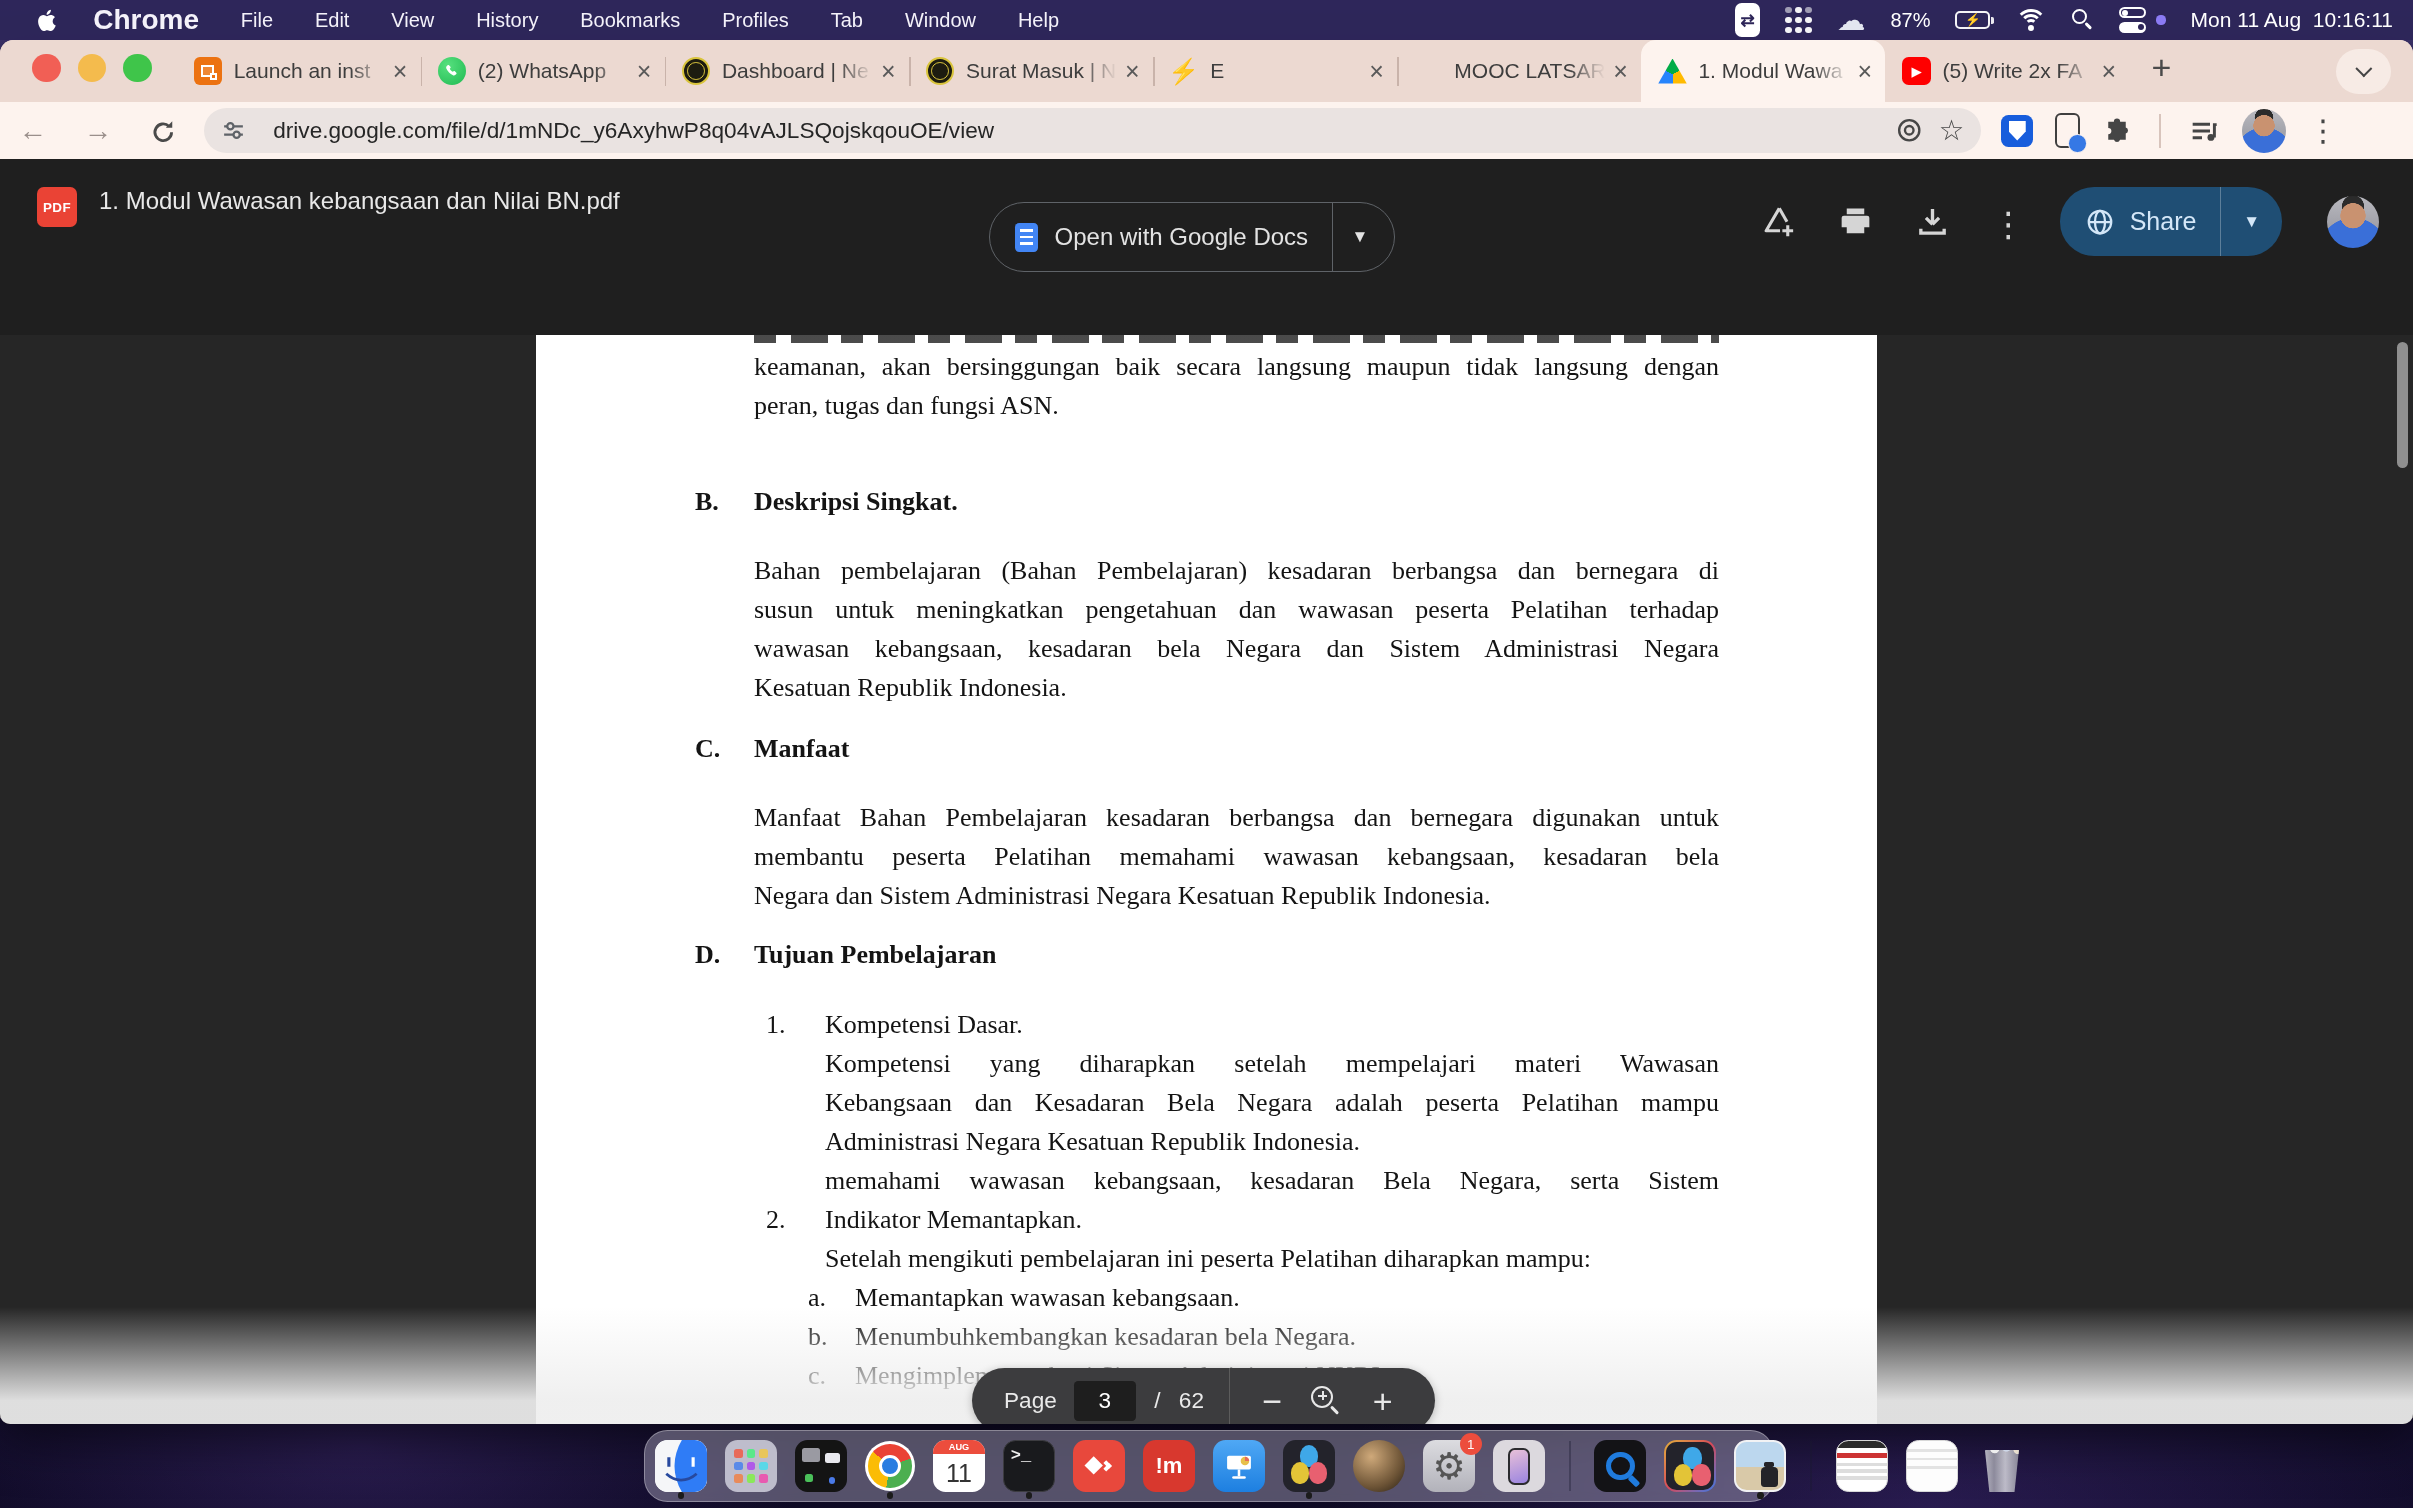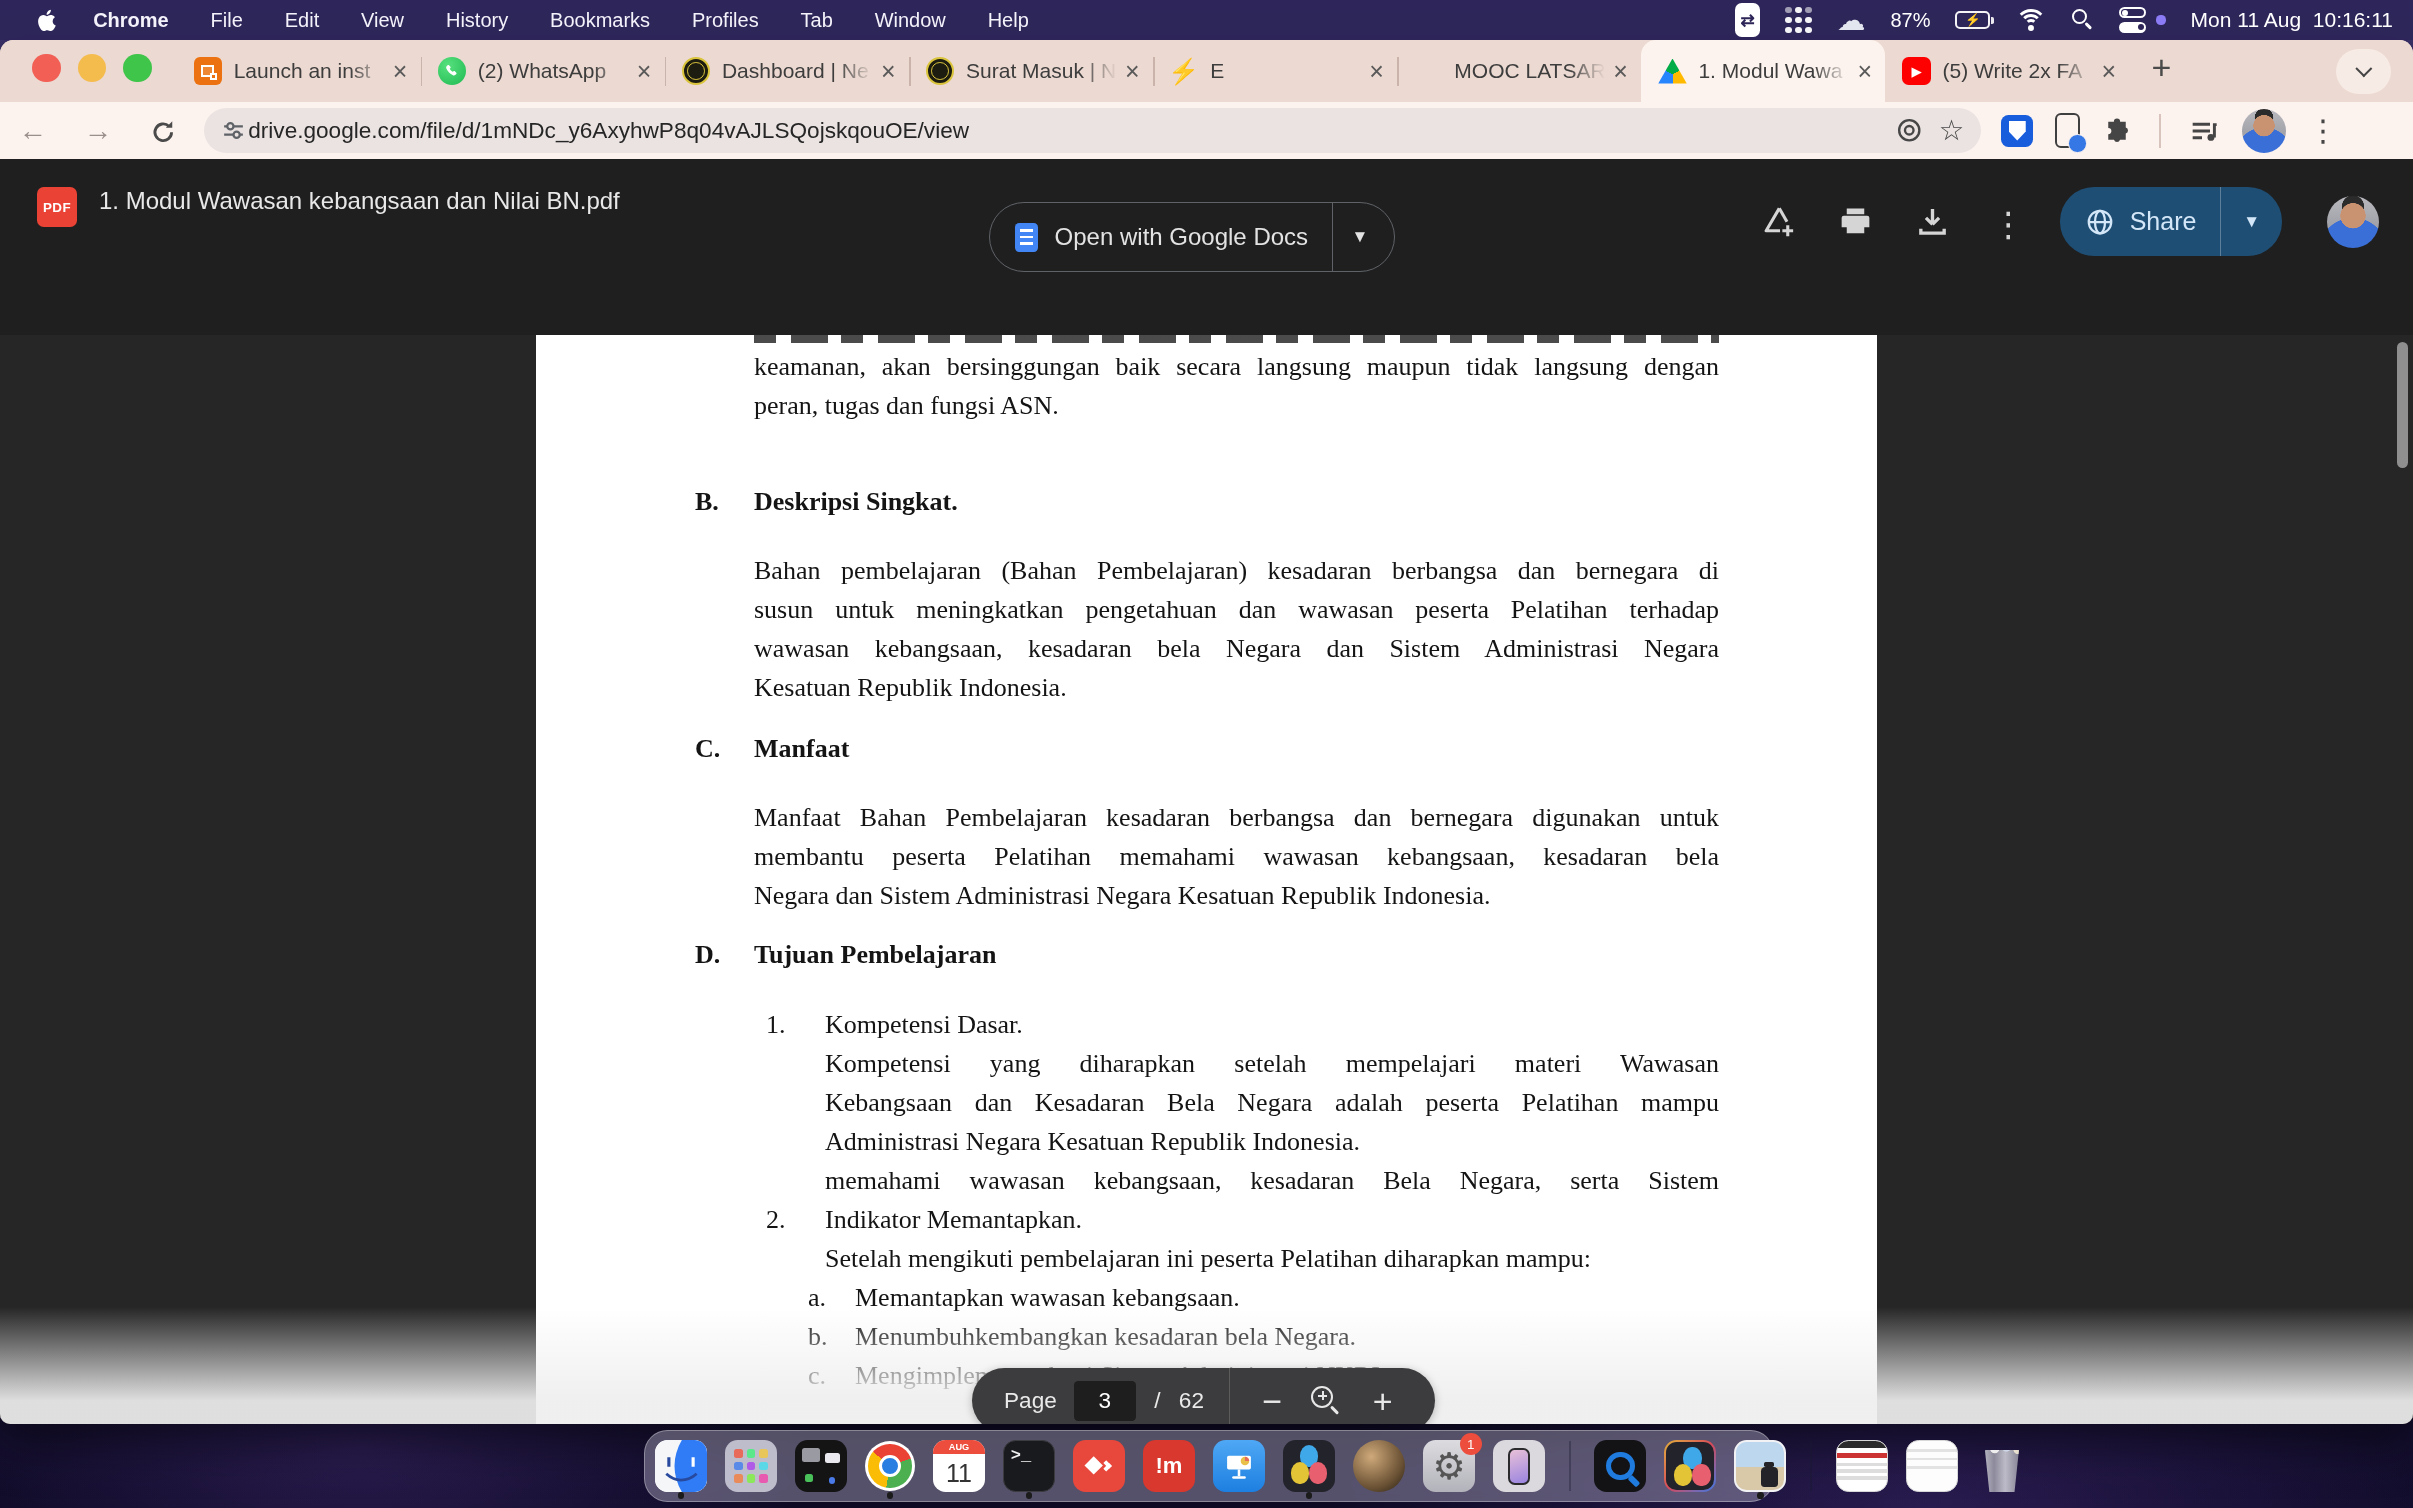--- a/index.html
+++ b/index.html
@@ -11,21 +11,21 @@
       radial-gradient(754px 335px at 15% 96%, rgba(120,80,200,.25), transparent 60%),
       linear-gradient(180deg,#4a3f7d 0%, #2c2458 6%, #1b1440 55%, #0e0a24 100%);
     position:relative;
   }
 
   
   .menubar { position:absolute; left:0; top:0; width:2413px; height:40px;
     background:rgba(45,37,88,.96); display:flex; align-items:center; color:#fff; z-index:50;}
   .menubar .left { display:flex; align-items:center; padding-left:23.5px; gap:6.7px;}
   .mitem { font-size:20px; padding:0 17.6px; color:#f4f2fa; }
-  .mitem.appname { font-weight:bold; font-size:20px; }
+  .mitem.appname { font-weight:bold; font-size:28px; }
   .menubar .right { margin-left:auto; display:flex; align-items:center; gap:25px; padding-right:20px;}
   .batt { width:35px; height:18.4px; border:2.1px solid rgba(255,255,255,.95); border-radius:5px; position:relative; display:flex; align-items:center; justify-content:center;}
   .batt::after { content:""; position:absolute; right:-5.9px; top:4.2px; width:3.4px; height:6.7px; background:rgba(255,255,255,.9); border-radius:0 1.7px 1.7px 0;}
   .batt span { font-size:12.6px; color:#fff; line-height:1;}
   .wifi { position:relative; width:32px; height:25px;}
   .wifi i { position:absolute; border:3.4px solid transparent; border-top-color:#fff; border-radius:50%;}
   .wifi i:nth-child(1){ width:32px; height:32px; left:0; top:1.7px;}
   .wifi i:nth-child(2){ width:22px; height:22px; left:5px; top:6.7px;}
   .wifi i:nth-child(3){ width:11.7px; height:11.7px; left:10px; top:11.7px;}
   .wifi b { position:absolute; width:5.9px; height:5.9px; background:#fff; border-radius:50%; left:13px; top:17.6px;}
@@ -78,21 +78,21 @@
   .fav.yt { background:#f00; border-radius:6.7px; color:#fff; font-size:13.4px;}
   .newtab { font-size:34px; color:#4a4a4a; padding:0 22px 15px 22px;}
   .tabchev { margin-left:auto; margin-right:22px; margin-bottom:8.4px; width:55px; height:45px; border-radius:22.6px; background:#f7ebe5; display:flex; align-items:center; justify-content:center;}
   .chev { width:11.7px; height:11.7px; border-right:2.9px solid #454545; border-bottom:2.9px solid #454545; transform:rotate(45deg) translate(-1.7px,-1.7px);}
 
   
   .toolbar { position:absolute; left:0; top:62px; width:2413px; height:57px; background:#fdf3ee; display:flex; align-items:center;}
   .navbtn { font-size:28.5px; color:#4f4f4f; padding:0 18.4px; line-height:1;}
   .navbtn.dim { color:#9a8f8b;}
   .omnibox { width:1777px; height:45px; background:#eae3e1; border-radius:22.6px; display:flex; align-items:center; margin-left:8.4px; padding:0 17px;}
-  .urltext { font-size:22.6px; color:#262626; margin-left:2px; flex:1; white-space:nowrap; overflow:hidden;}
+  .urltext { font-size:22.6px; color:#262626; margin-left:27px; flex:1; white-space:nowrap; overflow:hidden;}
   .obicon { margin-left:15px; display:flex; align-items:center;}
   .star { font-size:28.5px; color:#474747; line-height:1;}
   .extrow { display:flex; align-items:center; gap:22px; margin-left:20px;}
   .bw { width:32px; height:32px; background:#175ddc; border-radius:7.5px; display:flex; align-items:center; justify-content:center;}
   .bw i { width:17px; height:20px; background:#fff; clip-path:polygon(0 0,100% 0,100% 55%,50% 100%,0 55%);}
   .phoneext { position:relative; width:25px; height:35px; border:2.9px solid #3f3f3f; border-radius:5.9px;}
   .phoneext b { position:absolute; right:-8.4px; bottom:-6.7px; width:18.4px; height:18.4px; background:#3578e5; border-radius:50%; border:1.7px solid #fdf3ee;}
   .vdiv { width:1.7px; height:34px; background:#d8c4bc; margin:0 5px;}
   .avatar { width:44px; height:44px; border-radius:50%;
     background:

